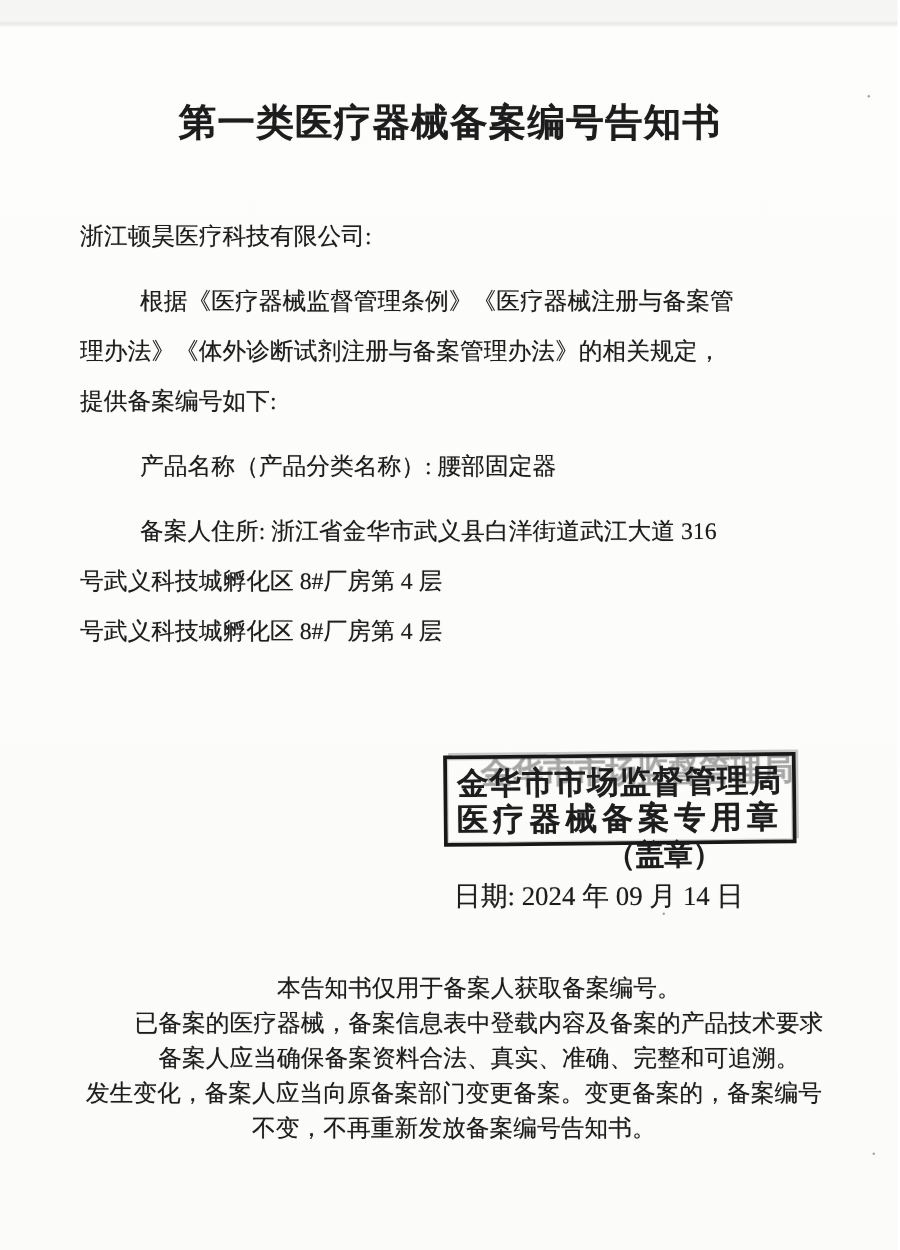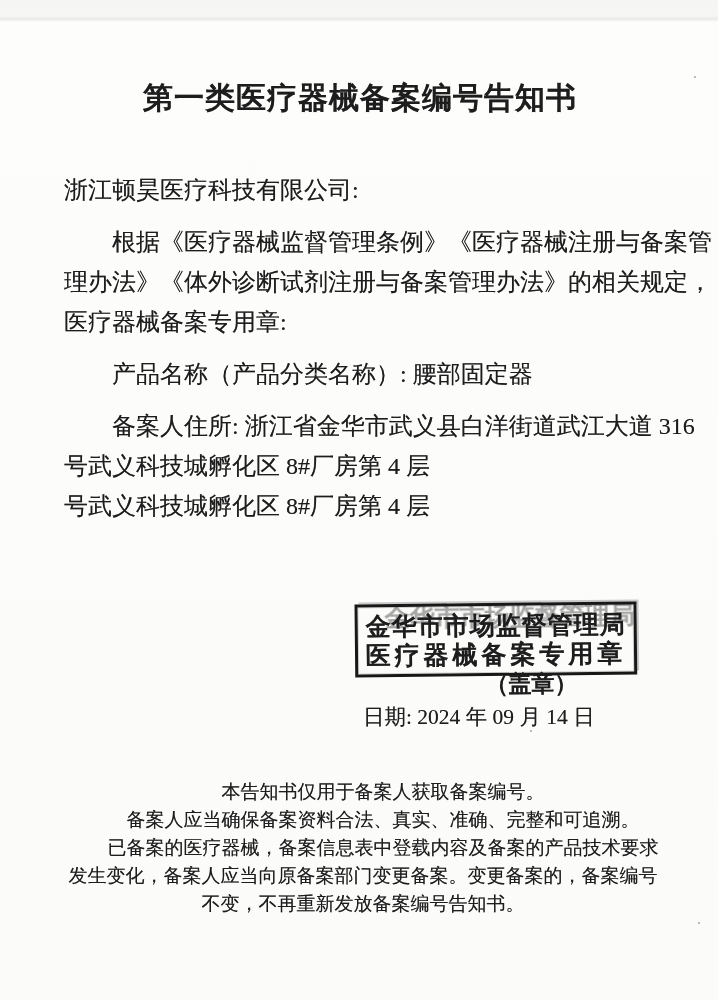--- a/index.html
+++ b/index.html
@@ -26,21 +26,21 @@
     text-align: center;
     font-size: 30px;
     font-weight: bold;
     letter-spacing: 1px;
   }
   .body-block {
     position: absolute;
     top: 170px;
     left: 64px;
     width: 596px;
-    font-size: 24px;
+    font-size: 19px;
     line-height: 40px;
   }
   .line { white-space: nowrap; }
   .line.indent { padding-left: 48px; margin-top: 12px; }
   .stamp {
     position: absolute;
     left: 355px;
     top: 603px;
     width: 282px;
     transform: rotate(-0.6deg);
@@ -125,21 +125,21 @@
 <body>
 
 <div class="page">
 
   <h1 class="title">第一类医疗器械备案编号告知书</h1>
 
   <div class="body-block">
     <div class="line">浙江顿昊医疗科技有限公司:</div>
     <div class="line indent">根据《医疗器械监督管理条例》《医疗器械注册与备案管</div>
     <div class="line">理办法》《体外诊断试剂注册与备案管理办法》的相关规定，</div>
-    <div class="line">医疗器械备案专用章:</div>
+    <div class="line">提供备案编号如下:</div>
     <div class="line indent">产品名称（产品分类名称）: 腰部固定器</div>
     <div class="line indent">备案人住所: 浙江省金华市武义县白洋街道武江大道 316</div>
     <div class="line">号武义科技城孵化区 8#厂房第 4 层</div>
     <div class="line">号武义科技城孵化区 8#厂房第 4 层</div>
   </div>
 
   <div class="stamp">
     <div class="stamp-box">
       <div class="stamp-agency-wrap">
         <div class="stamp-agency-ghost">金华市市场监督管理局</div>
@@ -147,22 +147,22 @@
       </div>
       <div class="stamp-seal-title">医疗器械备案专用章</div>
     </div>
     <div class="stamp-seal-note">（盖章）</div>
   </div>
 
   <div class="date-line">日期: 2024 年 09 月 14 日</div>
 
   <div class="notes-block">
     <div class="note indent">本告知书仅用于备案人获取备案编号。</div>
+    <div class="note indent">已备案的医疗器械，备案信息表中登载内容及备案的产品技术要求</div>
     <div class="note indent">备案人应当确保备案资料合法、真实、准确、完整和可追溯。</div>
-    <div class="note indent">已备案的医疗器械，备案信息表中登载内容及备案的产品技术要求</div>
     <div class="note">发生变化，备案人应当向原备案部门变更备案。变更备案的，备案编号</div>
     <div class="note">不变，不再重新发放备案编号告知书。</div>
   </div>
 
   <div class="speckle" style="left:694px; top:76px;"></div>
   <div class="speckle" style="left:530px; top:730px;"></div>
   <div class="speckle" style="left:698px; top:922px;"></div>
   <div class="speckle" style="left:420px; top:375px;"></div>
 
 </div>

